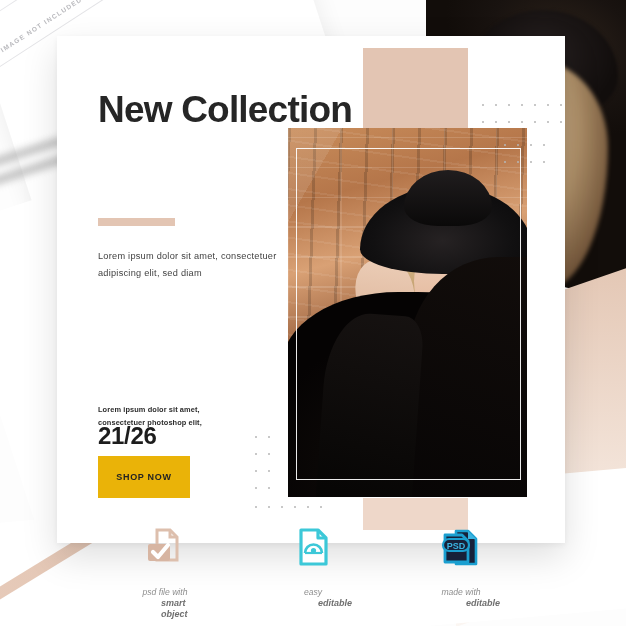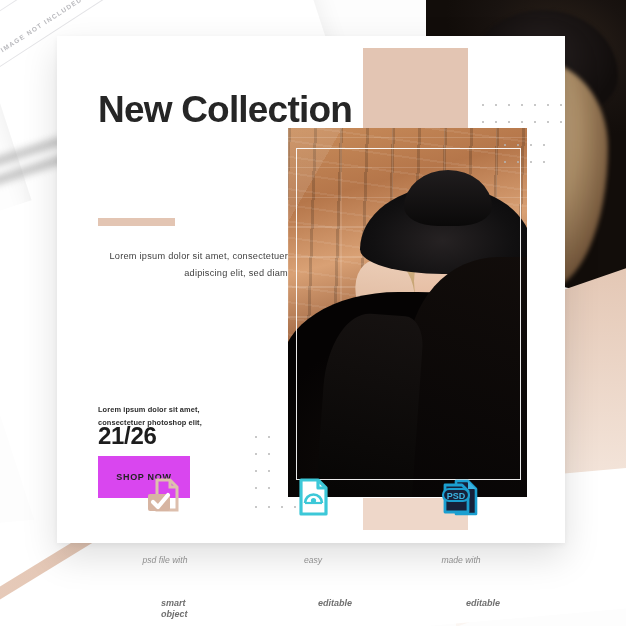--- a/index.html
+++ b/index.html
@@ -168,53 +168,53 @@
   .headline{
     position:absolute;left:41px;top:50px;width:320px;
     font-size:37px;line-height:1.28;font-weight:700;color:#262626;
     letter-spacing:-0.8px;
   }
   .rule{
     position:absolute;left:41px;top:182px;width:77px;height:8px;background:#e3c5b3;
   }
   .lorem{
     position:absolute;left:41px;top:212px;width:190px;
-    font-size:9.2px;line-height:1.85;color:#3f3f3f;letter-spacing:.25px;text-align:right;
+    font-size:9.2px;line-height:1.85;color:#3f3f3f;letter-spacing:.25px;
   }
   .bignum{
     position:absolute;left:41px;top:338px;
     font-size:24px;font-weight:700;color:#1d1d1d;letter-spacing:-0.3px;margin-top:48px;
   }
   .smalllorem{
     position:absolute;left:41px;top:368px;width:110px;
     font-size:7.4px;line-height:1.75;color:#2c2c2c;font-weight:600;letter-spacing:.1px;
   }
   .shopnow{
     position:absolute;left:41px;top:420px;width:92px;height:42px;
-    background:#d946ef;color:#232323;font-size:9px;font-weight:600;
+    background:#eab308;color:#232323;font-size:9px;font-weight:600;
     letter-spacing:.7px;display:flex;align-items:center;justify-content:center;
     border:none;cursor:pointer;font-family:"Liberation Sans", sans-serif;
   }
 
   
   .dots{position:absolute;display:grid;}
   .dot{width:2px;height:2px;background:#b6b6b6;border-radius:50%;}
   #dots-top{left:425px;top:68px;grid-template-columns:repeat(7,13px);grid-auto-rows:17px;}
   #dots-right{left:447px;top:108px;grid-template-columns:repeat(4,13px);grid-auto-rows:17px;}
   #dots-left{left:198px;top:400px;grid-template-columns:repeat(2,13px);grid-auto-rows:17px;}
   #dots-bottom{left:198px;top:470px;grid-template-columns:repeat(6,13px);grid-auto-rows:17px;}
 
   
   #features{
     position:absolute;left:0;bottom:6px;width:626px;
     display:flex;justify-content:center;gap:52px;
   }
-  .feature{display:flex;flex-direction:column;align-items:center;width:96px;gap:32px;}
+  .feature{display:flex;flex-direction:column;align-items:center;width:96px;}
   .feature .ico{height:44px;display:flex;align-items:flex-end;justify-content:center;}
-  .feature .cap1{font-size:8.6px;font-style:italic;color:#8e8e8e;margin-top:6px;line-height:1.25;}
+  .feature .cap1{font-size:8.6px;font-style:italic;color:#8e8e8e;margin-top:20px;line-height:1.25;}
   .feature .cap2{font-size:9px;font-style:italic;font-weight:700;color:#6f6f6f;line-height:1.25;margin-left:44px;}
 </style>
 </head>
 <body>
 
 <div id="stage">
 
   <div class="bg-photo"></div>
   <div class="bg-darkhat"></div>
   <div class="bg-hairblob"></div>

